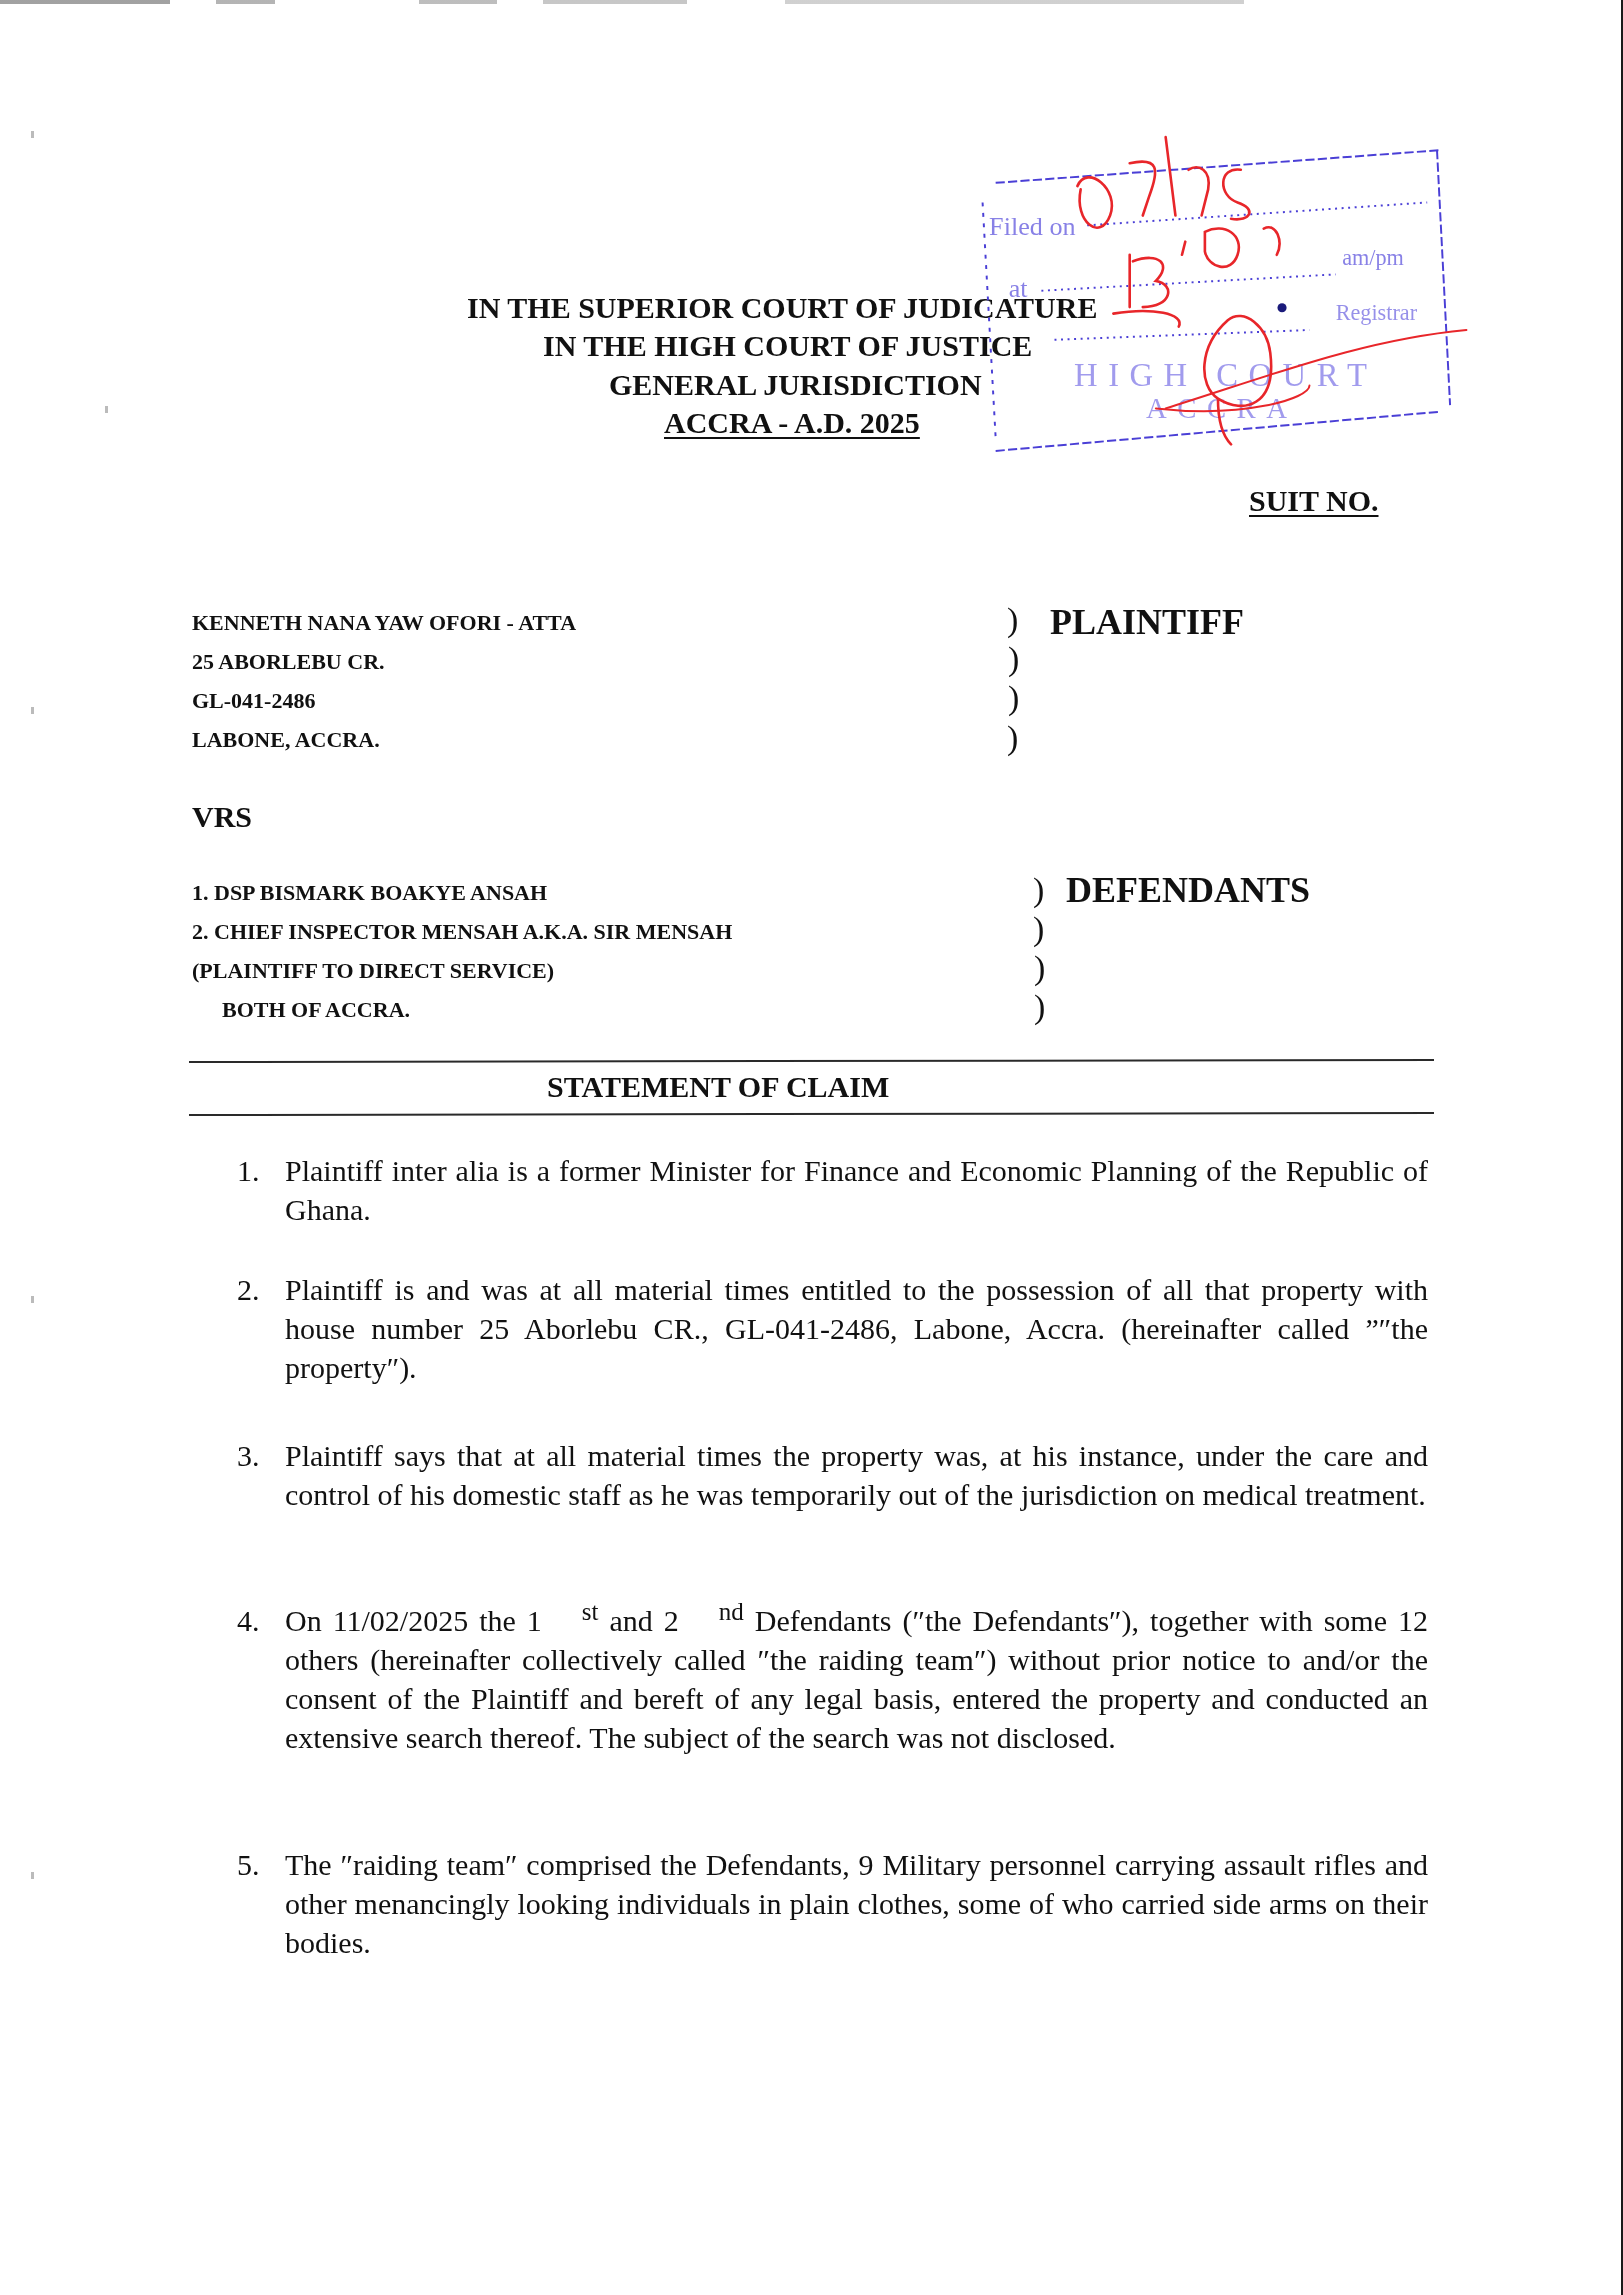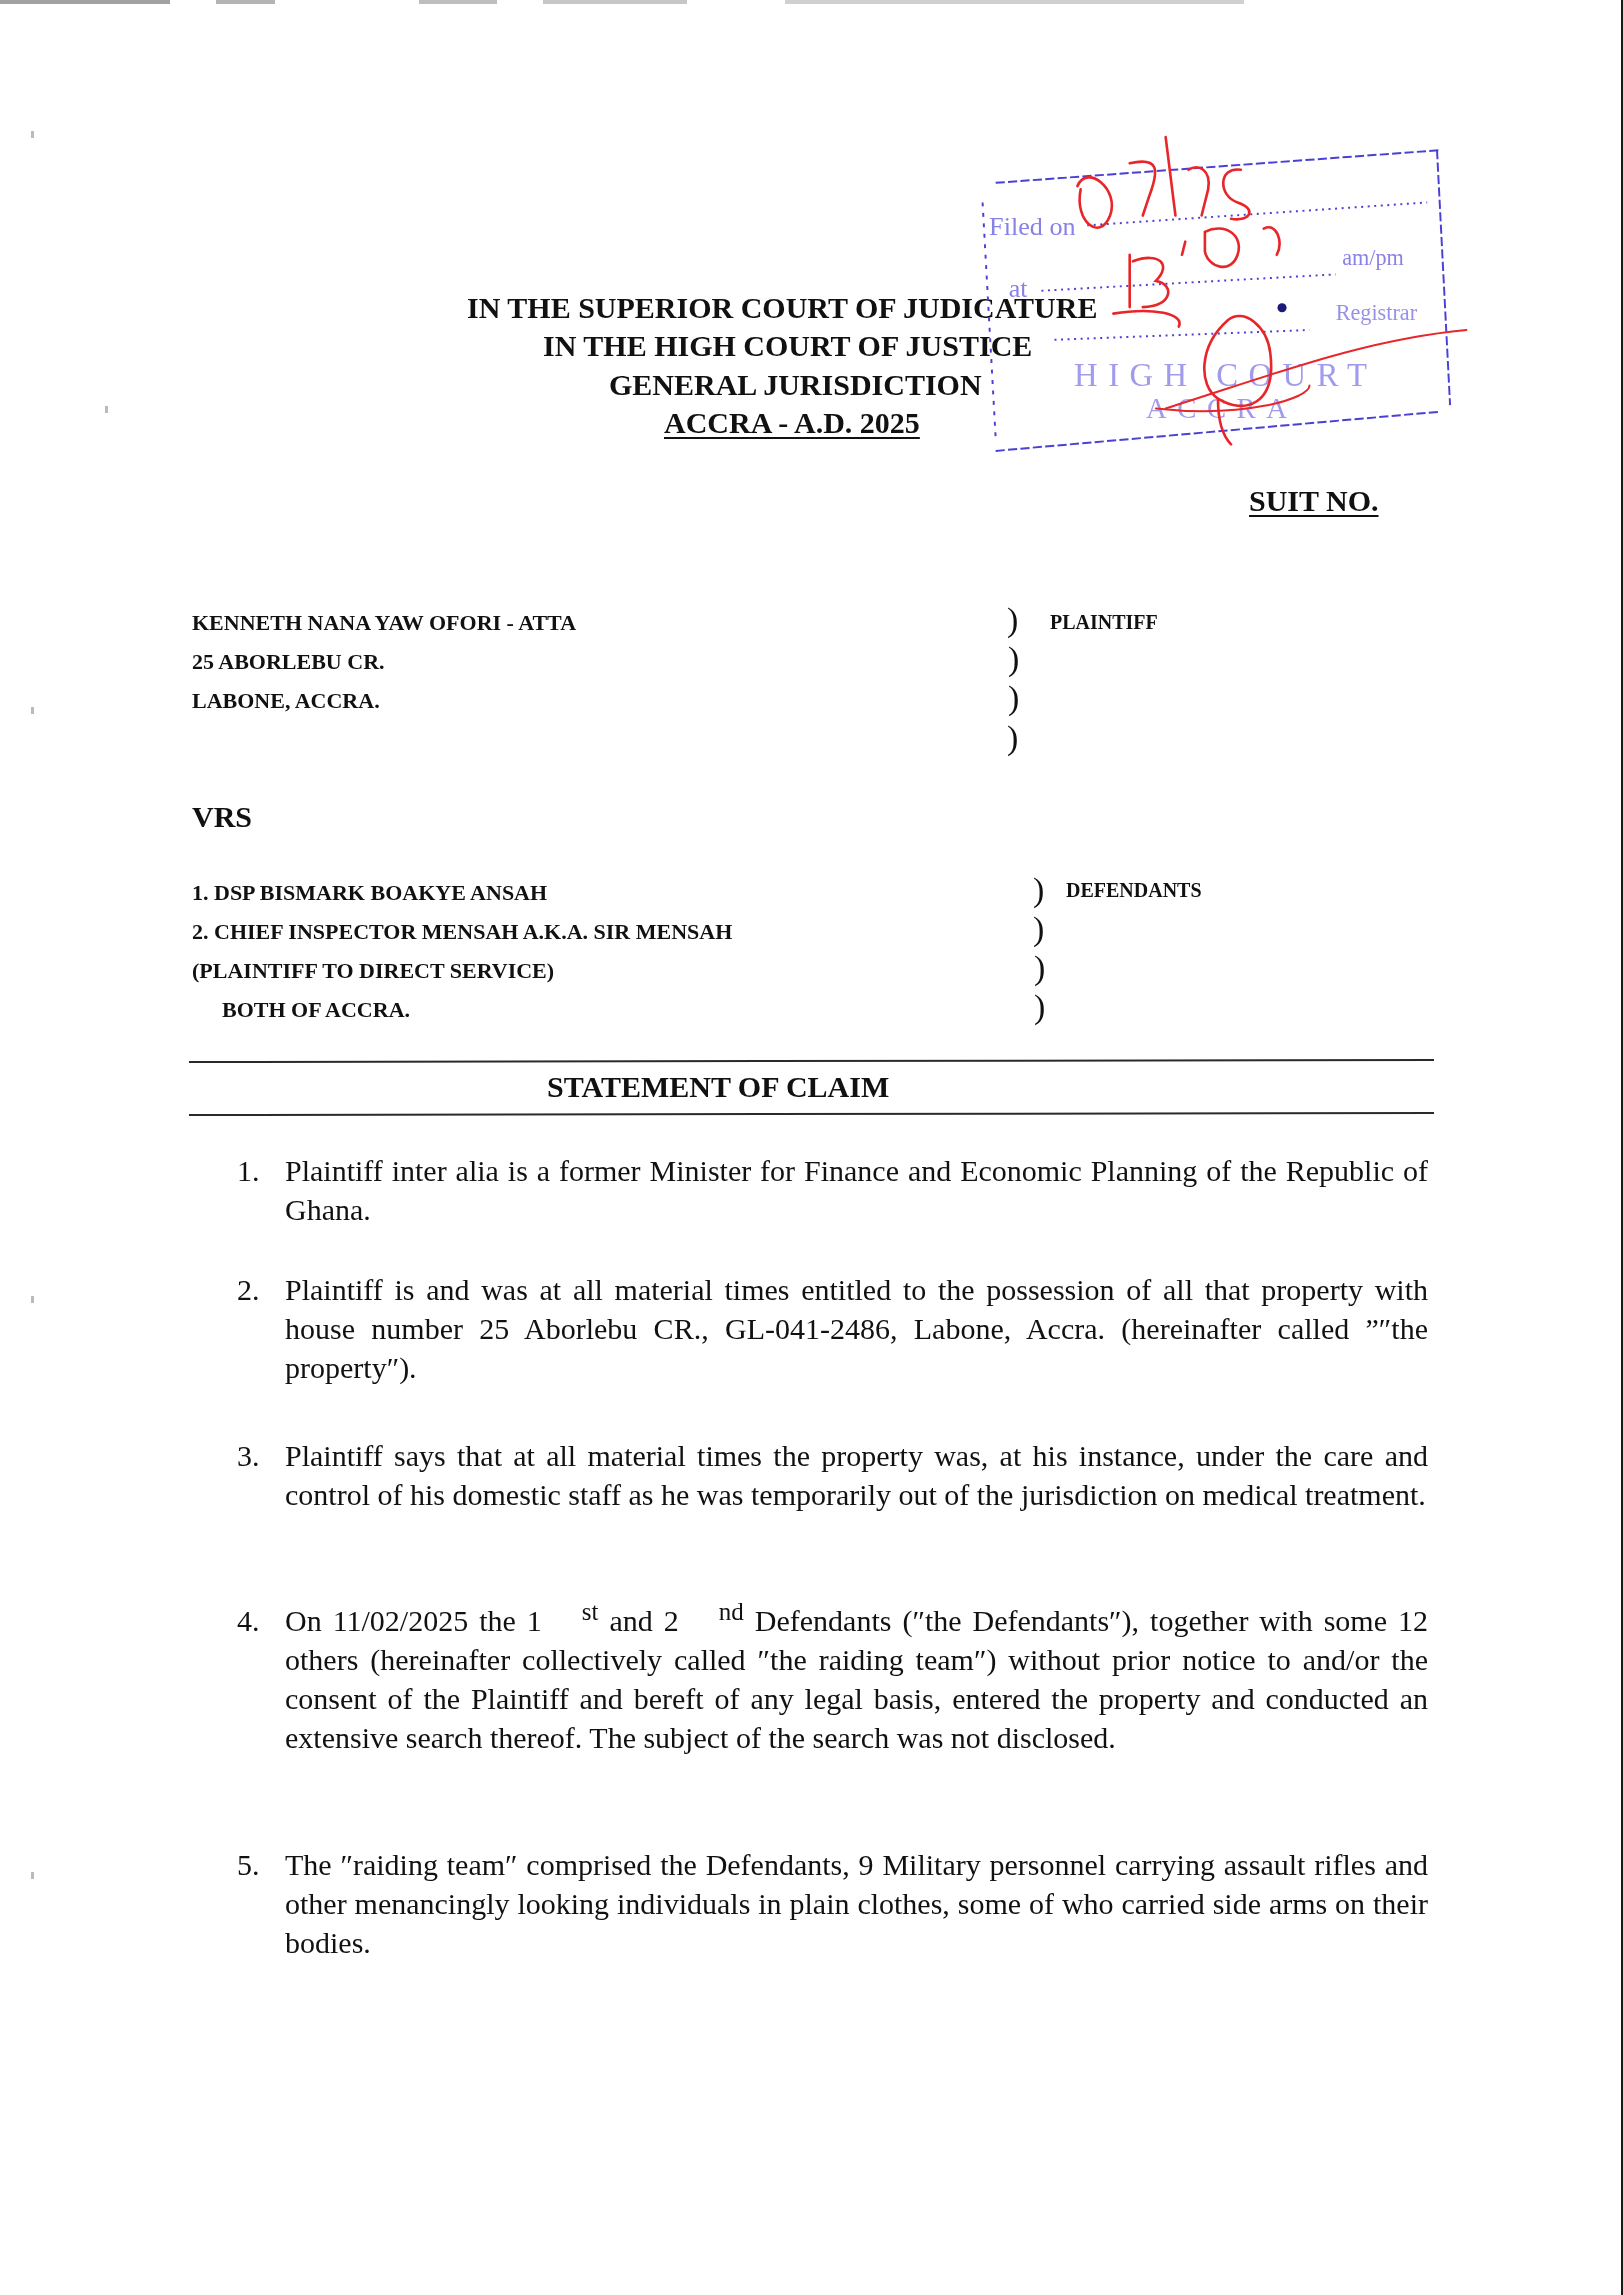--- a/index.html
+++ b/index.html
@@ -17,21 +17,21 @@
   .heading .l1 { left: 467px; top: 0; }
   .heading .l2 { left: 543px; top: 38px; }
   .heading .l3 { left: 609px; top: 77px; }
   .heading .l4 { left: 664px; top: 115px; text-decoration: underline; text-decoration-thickness: 2px; text-underline-offset: 3.9px; }
 
   .suit-no { position: absolute; left: 1249px; top: 484px; font-weight: bold; font-size: 30px; text-decoration: underline; text-decoration-thickness: 2px; text-underline-offset: 3.9px; }
 
   .party-block { position: absolute; left: 192px; font-weight: bold; font-size: 22px; }
   .party-block .row { height: 39px; line-height: 39px; white-space: nowrap; position: relative; }
   .paren { position: absolute; font-weight: normal; font-size: 34px; }
-  .role { position: absolute; font-weight: bold; font-size: 20px; white-space: nowrap; }
+  .role { position: absolute; font-weight: bold; font-size: 36px; white-space: nowrap; }
 
   .vrs { position: absolute; left: 192px; top: 800px; font-weight: bold; font-size: 30px; }
 
   .rule { position: absolute; left: 189px; width: 1245px; height: 2px; background: #2a2a2a; transform: rotate(-0.1deg); }
   .soc-title { position: absolute; left: 0; width: 1444px; top: 1070px; text-align: center; font-weight: bold; font-size: 30px; }
   .soc-title span { position: relative; left: -3.9px; }
 
   .para { position: absolute; left: 237px; width: 1191px; font-size: 30px; line-height: 39px; }
   .para .num { position: absolute; left: 0; top: 0; }
   .para .txt { margin-left: 48px; text-align: justify; }
@@ -91,20 +91,21 @@
     <path d="M285 435 C420 450 520 420 520 400" stroke-width="3"></path>
   </g>
   <circle cx="478" cy="281" r="7" fill="#1a1a7a"></circle>
 </svg>
 
 <div class="suit-no">SUIT NO.</div>
 
 <div class="party-block" style="top:603px">
   <div class="row">KENNETH NANA YAW  OFORI - ATTA</div>
   <div class="row">25 ABORLEBU CR.</div>
+  <div class="row">GL-041-2486</div>
   <div class="row">LABONE, ACCRA.</div>
 </div>
 <div class="paren" style="left:1007px;top:601px">)</div>
 <div class="paren" style="left:1008px;top:640px">)</div>
 <div class="paren" style="left:1008px;top:679px">)</div>
 <div class="paren" style="left:1007px;top:719px">)</div>
 <div class="role" style="left:1050px;top:603px;line-height:39px">PLAINTIFF</div>
 
 <div class="vrs">VRS</div>
 

